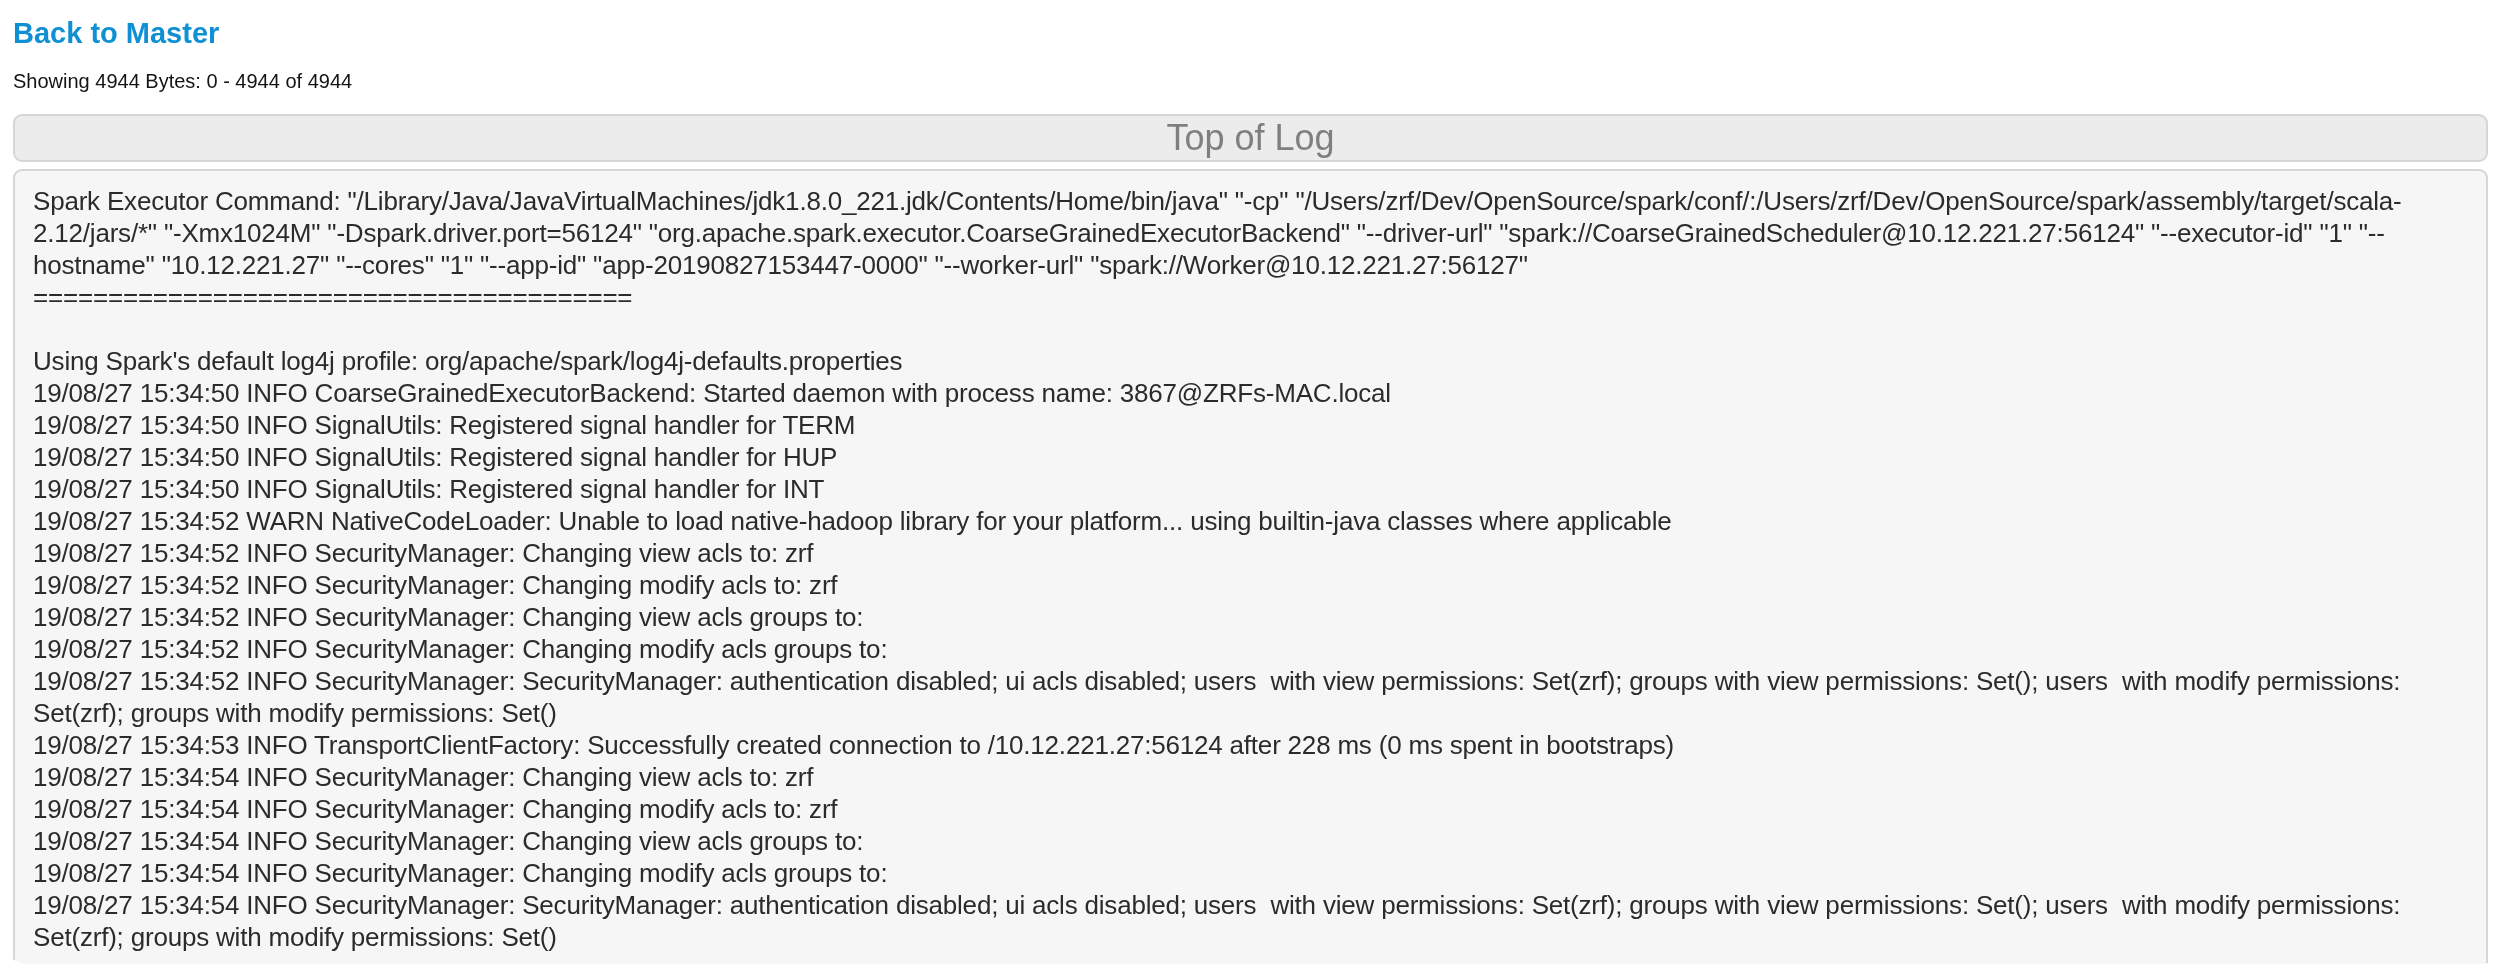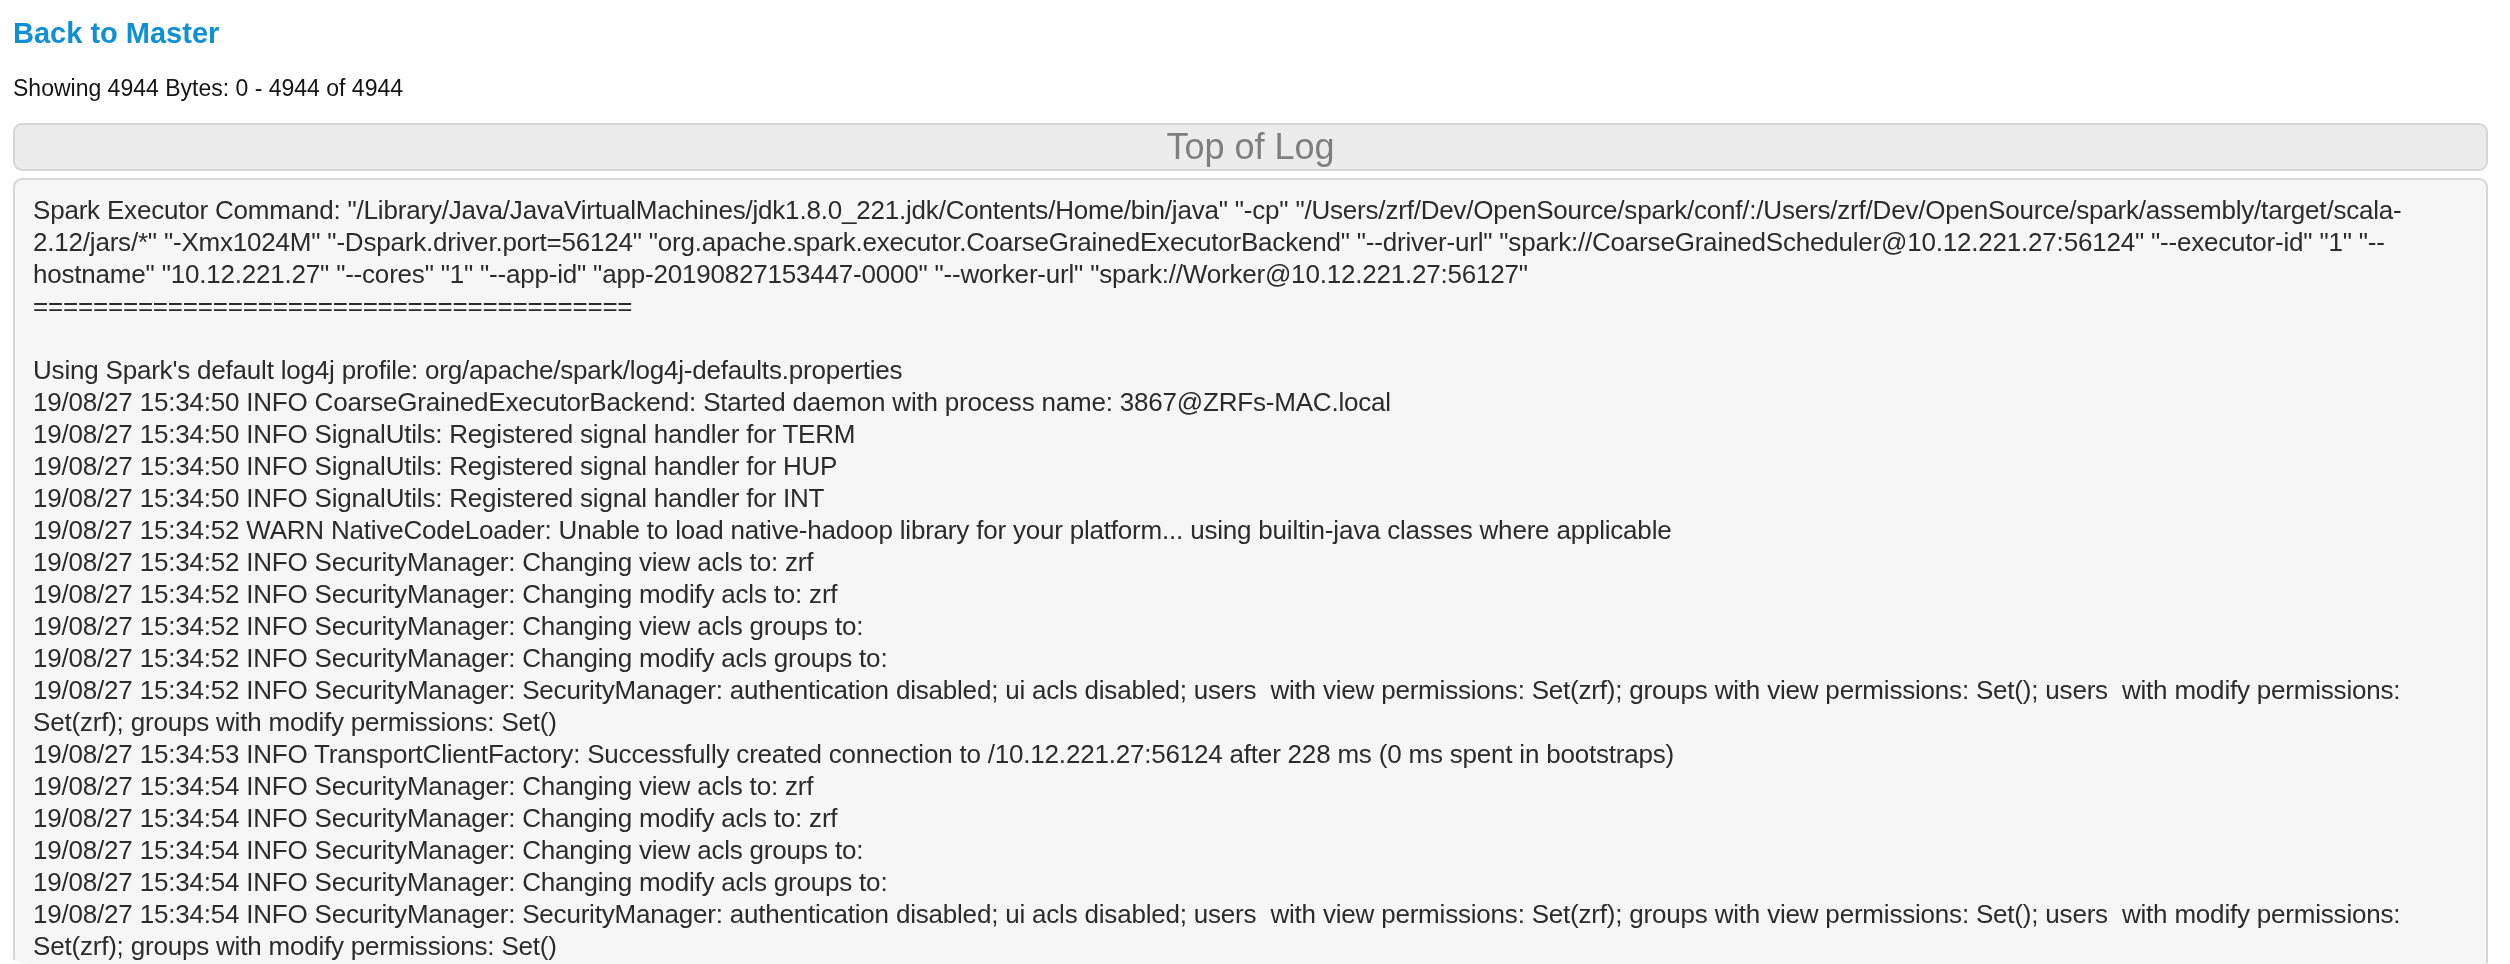--- a/index.html
+++ b/index.html
@@ -23,22 +23,22 @@
     display: inline-block;
     margin-top: 4px;
     font-size: 29px;
     font-weight: 600;
     color: var(--link-blue, #0f90d4);
     text-decoration: none;
     cursor: pointer;
     line-height: 1.2;
   }
   .byte-range {
-    margin-top: 24px;
-    font-size: 23px;
+    margin-top: 18px;
+    font-size: 20px;
     color: #141414;
     line-height: 1.2;
   }
   .log-header-bar {
     box-sizing: border-box;
     margin-top: 21px;
     height: 48px;
     background: var(--header-bar-bg, #ececec);
     border: 2px solid var(--box-border, #d6d6d6);
     border-radius: 9px;

